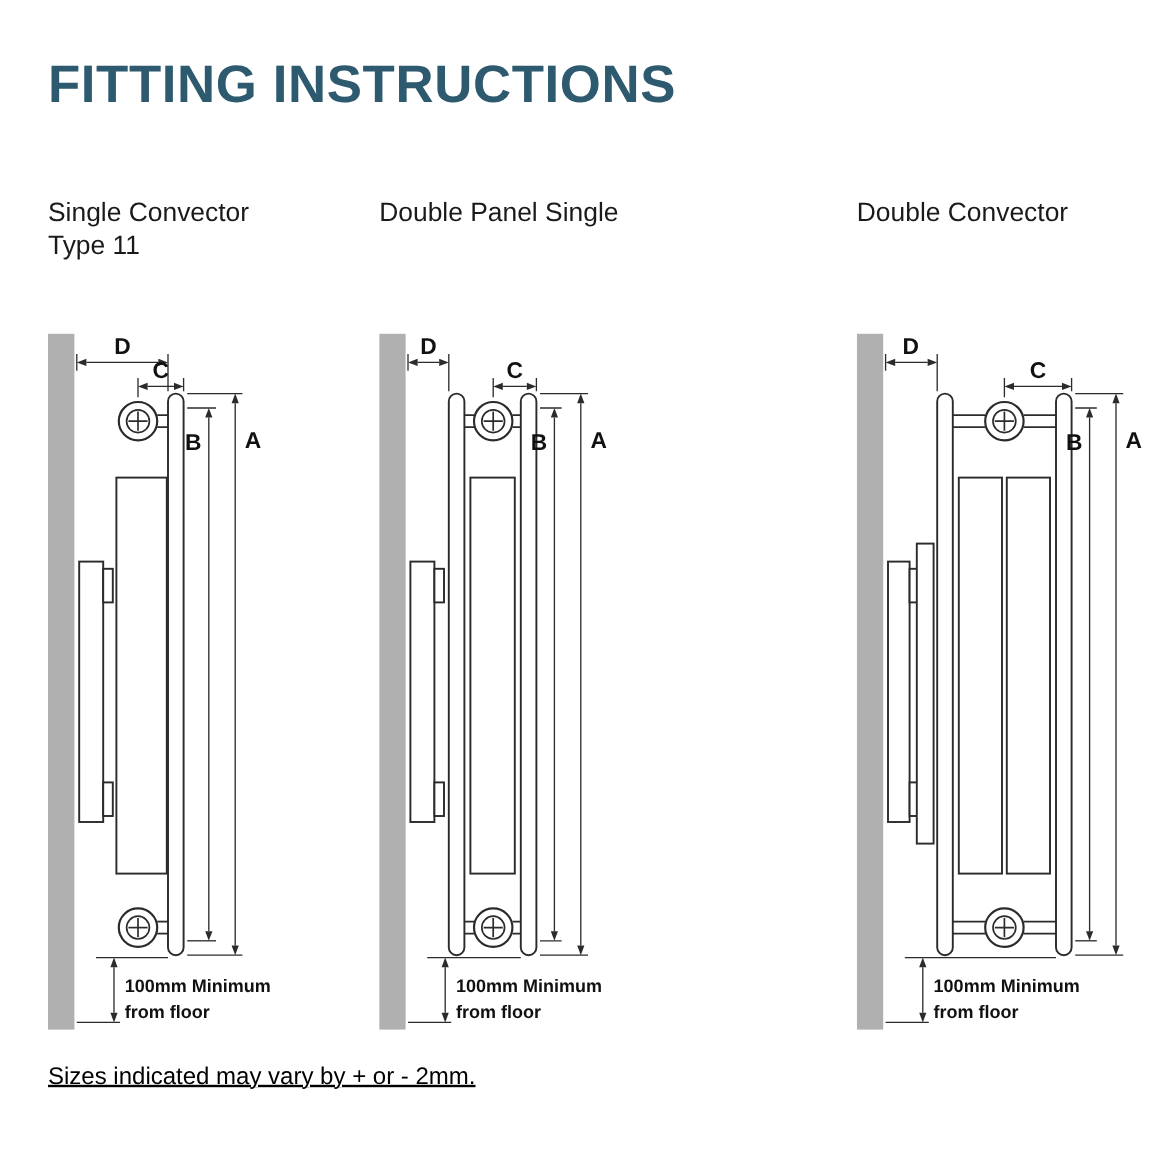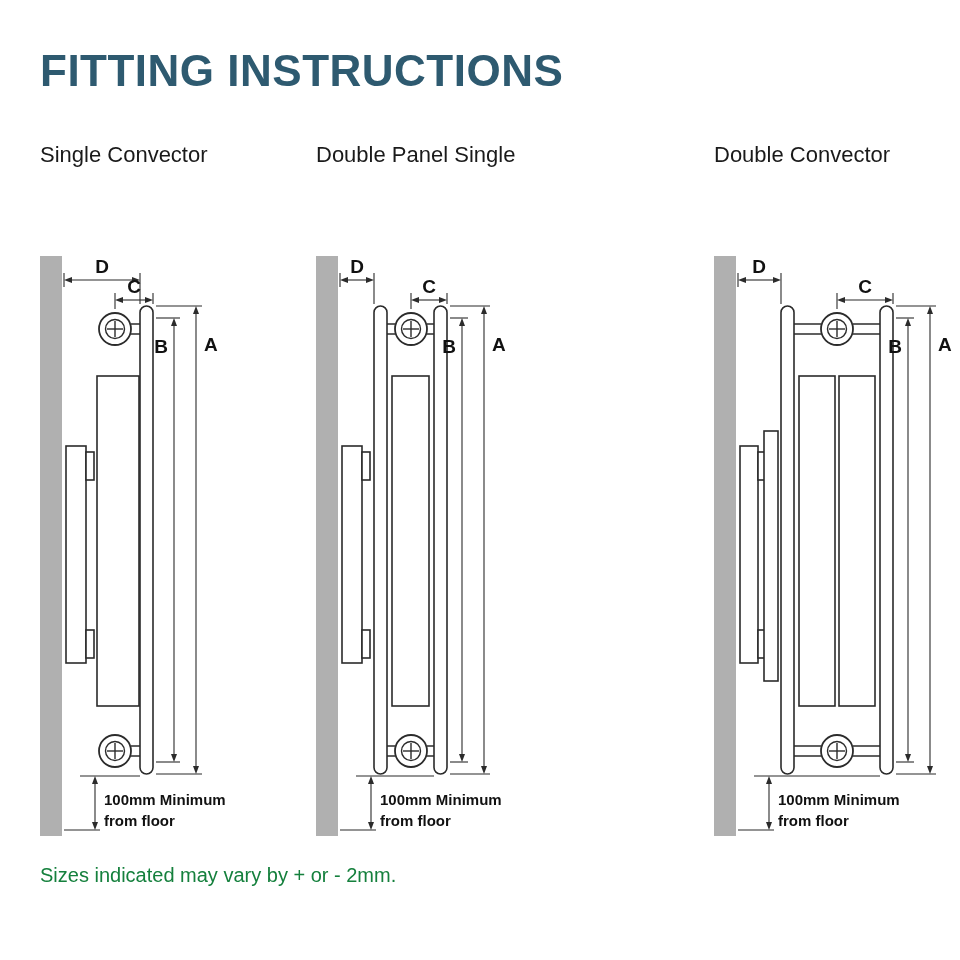--- a/index.html
+++ b/index.html
@@ -1,37 +1,37 @@
 <!DOCTYPE html>
 <html><head>
 <meta charset="utf-8">
 <style>
   * { margin: 0; padding: 0; box-sizing: border-box; }
   html, body { width: 960px; height: 960px; background: #ffffff; overflow: hidden; }
   body { font-family: "Liberation Sans", sans-serif; color: #1a1a1a; }
   .page { padding: 46px 40px 0 40px; }
   .page-title {
     font-size: 44px; font-weight: bold; letter-spacing: 0.5px;
-    color: #2e5a70; line-height: 1.15; margin-bottom: 44px;
+    color: #2e5a70; line-height: 1.15; margin-bottom: 66px;
   }
   .diagrams { display: flex; }
   .diagram { flex: 0 0 auto; }
   .diagram.col-1 { width: 276px; }
   .diagram.col-2 { width: 398px; }
   .diagram.col-3 { width: 290px; }
   .diagram-heading { height: 84px; margin-bottom: 31px; }
   .diagram-heading span { display: block; font-size: 22px; line-height: 28px; color: #1a1a1a; }
   svg { display: block; }
   .struct { stroke: #2b2b2b; stroke-width: 1.6; fill: #ffffff; }
   .stub   { stroke: #2b2b2b; stroke-width: 1.5; fill: none; }
   .thin   { stroke: #2b2b2b; stroke-width: 1.1; fill: none; }
   .arrow  { fill: #2b2b2b; stroke: none; }
   .dim-label   { font-family: "Liberation Sans", sans-serif; font-size: 19px; font-weight: bold; fill: #111111; }
   .floor-label { font-family: "Liberation Sans", sans-serif; font-size: 15px; font-weight: bold; fill: #111111; }
-  .footnote { font-size: 20px; margin-top: 8px; color: #15803d; }
+  .footnote { font-size: 20px; margin-top: 8px; color: #000000; text-decoration: underline; }
 </style>
 </head>
 <body>
 
 <svg width="0" height="0" style="position:absolute" aria-hidden="true">
   <defs>
     <g id="valve-symbol">
       <circle r="16" fill="#ffffff" stroke="#2b2b2b" stroke-width="1.8"></circle>
       <circle r="9.5" fill="#ffffff" stroke="#2b2b2b" stroke-width="1.4"></circle>
       <line x1="-8" y1="0" x2="8" y2="0" stroke="#2b2b2b" stroke-width="1.4"></line>
@@ -42,20 +42,21 @@
 
 <div class="page">
 
   <h1 class="page-title">FITTING INSTRUCTIONS</h1>
 
   <div class="diagrams">
 
     <div class="diagram col-1">
       <div class="diagram-heading">
         <span>Single Convector</span>
+        <span>Type 11</span>
         <span></span>
       </div>
       <svg width="280" height="600" viewBox="0 0 280 600">
         <rect x="0" y="0" width="22" height="580" fill="#b0b0b0"></rect>
         <g>
           <rect class="struct" x="26" y="190" width="20" height="217"></rect>
           <rect class="struct" x="46" y="196" width="8" height="28"></rect>
           <rect class="struct" x="46" y="374" width="8" height="28"></rect>
         </g>
         <rect class="struct" x="57" y="120" width="42" height="330"></rect>

